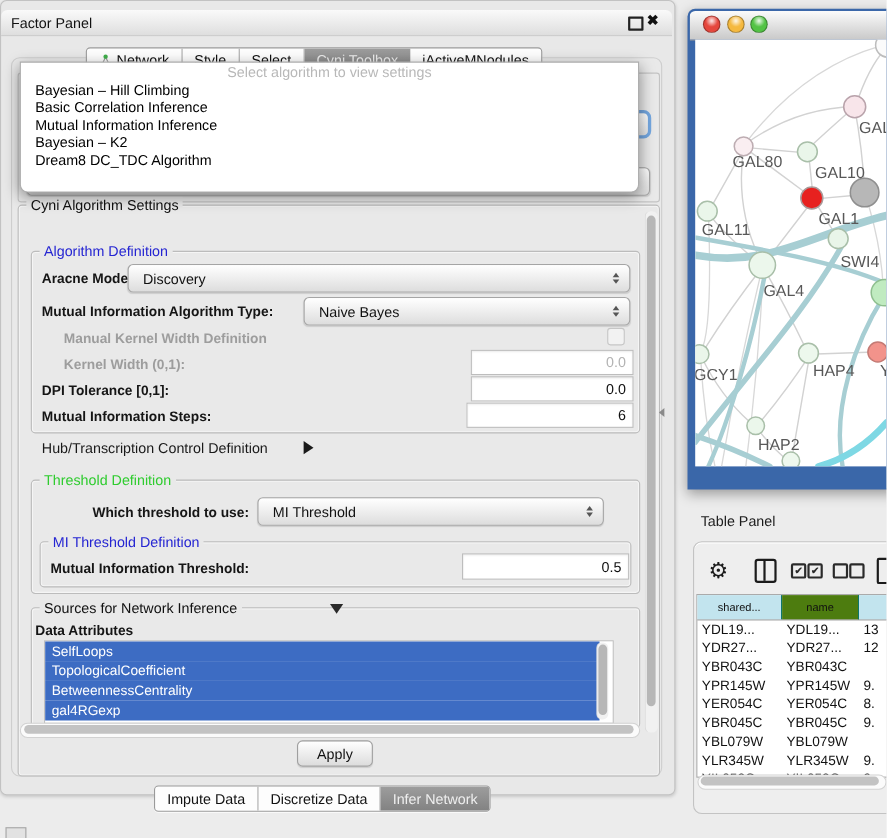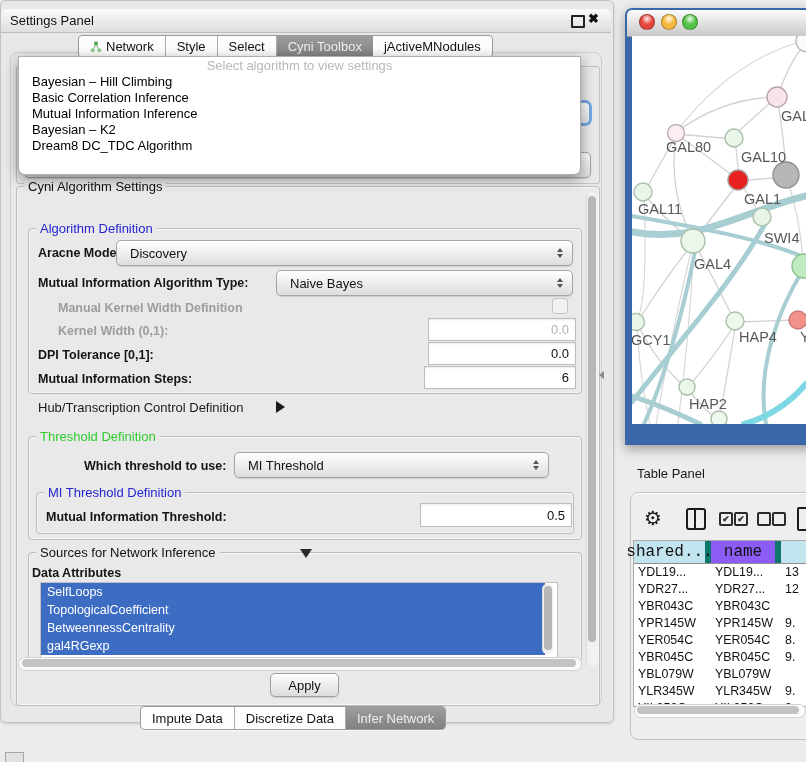--- a/index.html
+++ b/index.html
@@ -11,21 +11,21 @@
     border-radius:6px;box-shadow:0 1px 3px rgba(0,0,0,.15);}
   #cpanel-header{left:1px;top:9px;width:610px;height:23px;border-radius:6px 6px 0 0;
     background:linear-gradient(#fafafa,#dedede);border-bottom:1px solid #bdbdbd;}
   #cpanel-title{left:10px;top:13px;font-size:13px;color:#111;}
   .float-ico{left:571px;top:15px;width:10px;height:9px;border:2px solid #222;border-radius:1px;}
   .close-ico{left:588px;top:11px;font-size:13px;font-weight:bold;color:#111;}
   #inner-area{left:10px;top:52px;width:590px;height:652px;background:#e9e9e9;
     border:1px solid #cecece;border-radius:8px;}
   
   .seggroup{display:flex;height:21px;border:1px solid #9a9a9a;border-radius:4px;background:#fdfdfd;
-    overflow:hidden;box-shadow:0 1px 0 rgba(255,255,255,.7);}
+    overflow:hidden;box-shadow:0 1px 0 rgba(255,255,255,.7);margin-top:8px;}
   .seg{font-size:13px;line-height:21px;padding:0 11px;color:#111;border-right:1px solid #ababab;
     white-space:nowrap;display:flex;align-items:center;gap:4px;}
   .seg:last-child{border-right:none;}
   .seg.sel{background:linear-gradient(#9d9d9d,#828282);color:#eeeeee;border-right:none;}
   
   #popup{left:18px;top:56px;width:561px;height:117px;background:#fff;border:1px solid #aeaeae;
     border-radius:0 0 7px 7px;box-shadow:0 4px 14px rgba(0,0,0,.4);z-index:30;overflow:hidden;}
   #popup-hint{text-align:center;color:#b8b8b8;font-size:13px;height:17px;line-height:17px;}
   .popitem{font-size:13px;height:16px;line-height:16px;padding-left:13px;color:#000;white-space:nowrap;}
   .popitem.b{font-weight:bold;}
@@ -82,35 +82,35 @@
   #tp-outer{left:630px;top:492px;width:185px;height:246px;background:#eeeeee;border:1px solid #c3c3c3;
     border-radius:8px;box-shadow:inset 0 1px 0 #fff;}
   .tico{color:#1b1b1b;}
   .colico{width:16px;height:18px;border:2px solid #1b1b1b;border-radius:3px;position:relative;}
   .colico:before{content:"";position:absolute;left:6px;top:0;width:2px;height:18px;background:#1b1b1b;}
   .cbx{width:10px;height:10px;border:2px solid #2a2a2a;border-radius:2px;font-size:9px;line-height:10px;
     text-align:center;color:#2a2a2a;font-weight:bold;}
   .docico{width:13px;height:20px;border:2px solid #1b1b1b;border-radius:2px;}
   #tbl{left:633px;top:540px;width:180px;background:#fff;border:1px solid #aaa;}
   .thead{display:flex;height:22px;border-bottom:1px solid #8f8f8f;}
-  .th{font-size:16px;color:#111;display:flex;align-items:center;justify-content:center;
-    border-right:6px solid #0f766e;box-sizing:border-box;font-family:Liberation Mono, monospace;}
-  .th.blue-h{background:#c2e4ee;} .th.gray-h{background:#8b5cf6;}
+  .th{font-size:10px;color:#111;display:flex;align-items:center;justify-content:center;
+    border-right:1px solid #0f766e;box-sizing:border-box;}
+  .th.blue-h{background:#c2e4ee;} .th.gray-h{background:#4d7c0f;}
   .trow{display:flex;height:17px;}
   .td{font-size:12.4px;color:#111;line-height:17px;padding-left:4px;box-sizing:border-box;
     white-space:nowrap;overflow:hidden;}
 </style>
 </head>
 <body>
 
 <div id="stage">
 
   <div class="abs" id="cpanel"></div>
   <div class="abs" id="cpanel-header"></div>
-  <div class="abs" id="cpanel-title">Settings Panel</div>
+  <div class="abs" id="cpanel-title">Factor Panel</div>
   <div class="abs float-ico"></div>
   <div class="abs close-ico">✖</div>
 
   <div class="abs" id="inner-area"></div>
 
   <div class="abs seggroup" id="top-tabs" style="left:78px;top:35px;">
       <div class="seg">
         <svg width="12" height="12" viewBox="0 0 12 12">
           <line x1="3" y1="9" x2="6" y2="3" stroke="#9a9a9a" stroke-width="1"></line>
           <line x1="6" y1="3" x2="9" y2="9" stroke="#9a9a9a" stroke-width="1"></line>

